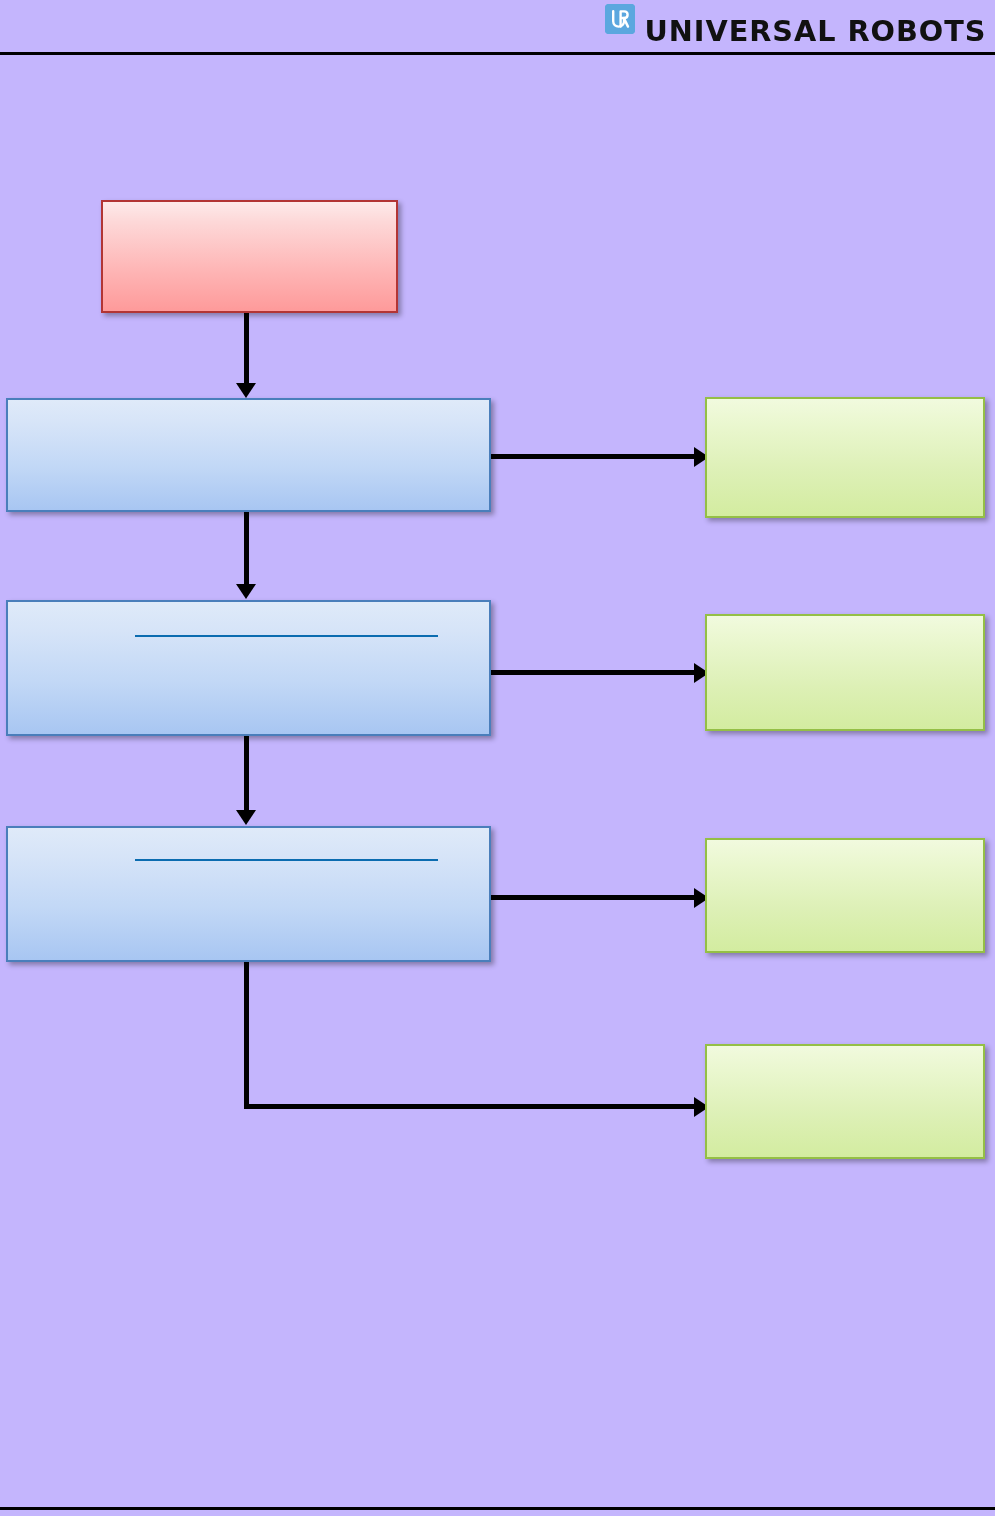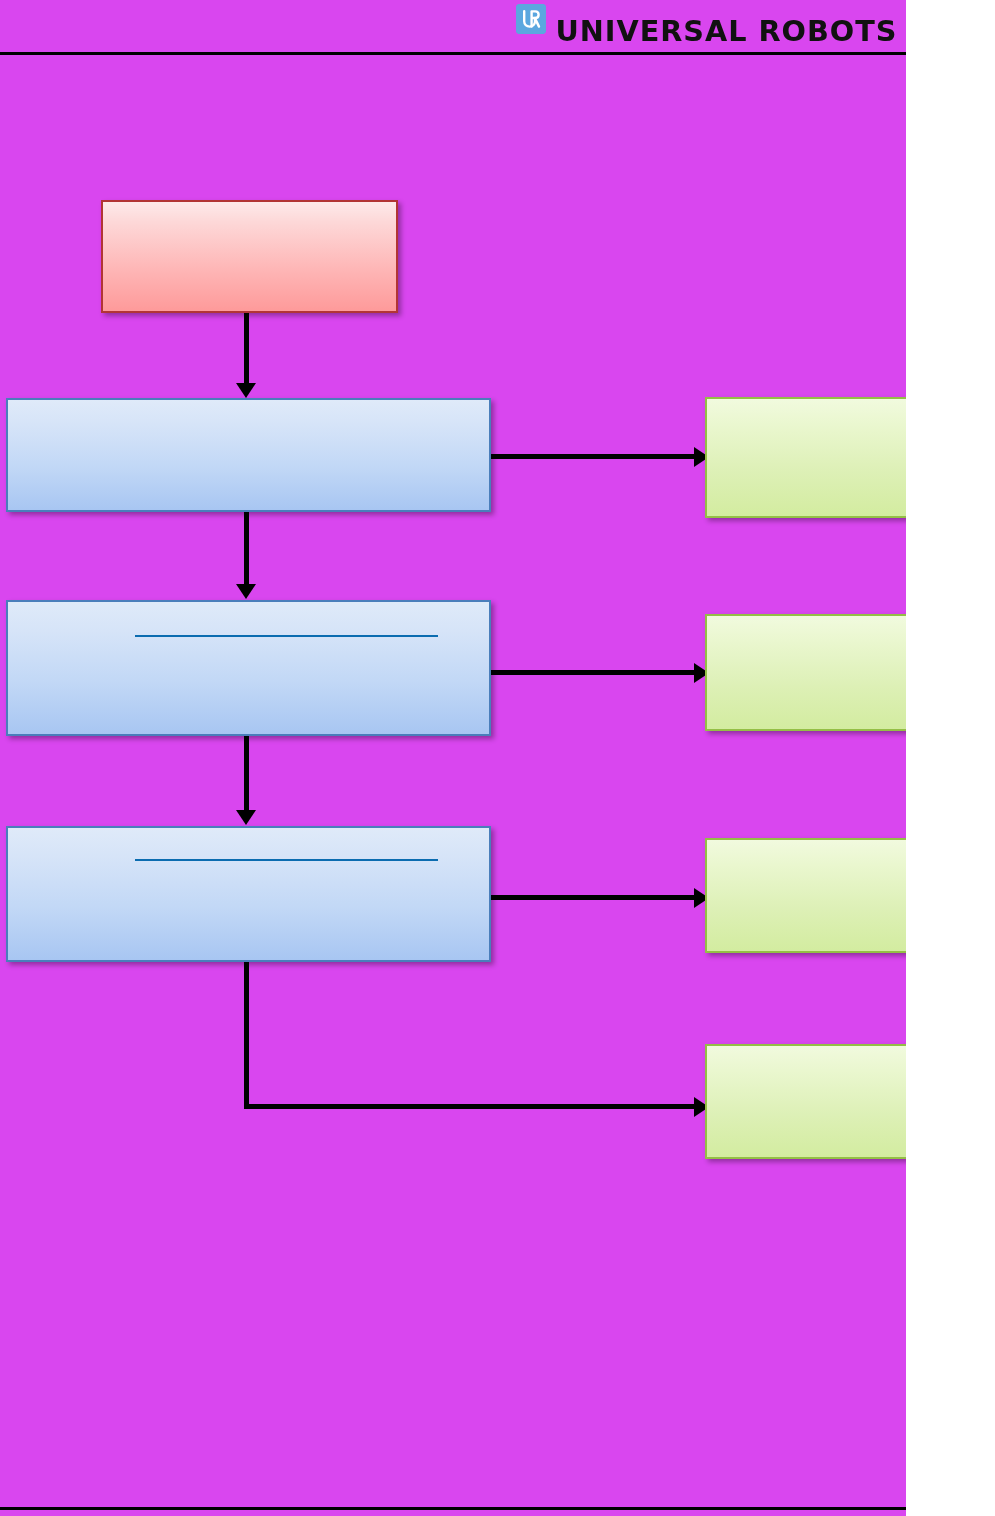--- a/index.html
+++ b/index.html
@@ -6,23 +6,23 @@
   html, body {
     margin: 0;
     padding: 0;
     background: #ffffff;
   }
   body {
     font-family: "Liberation Sans", sans-serif;
   }
   #page {
     position: relative;
-    width: 906px;
+    width: 995px;
     height: 1516px;
-    background: #d946ef;
+    background: #c4b5fd;
     overflow: hidden;
   }
 
   
   #header-logo-block {
     position: absolute;
     right: 8px;
     top: 2px;
     display: flex;
     align-items: flex-end;

